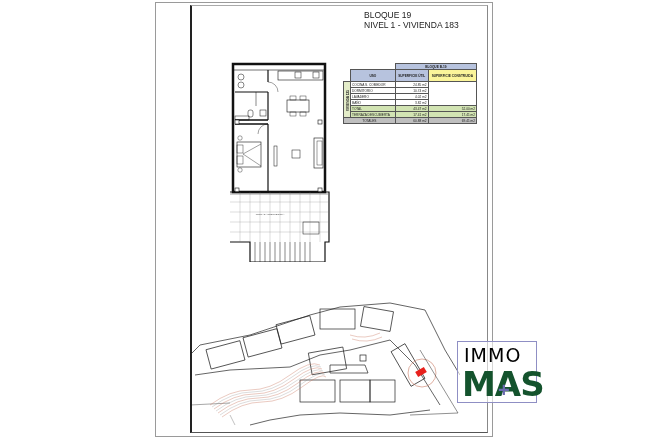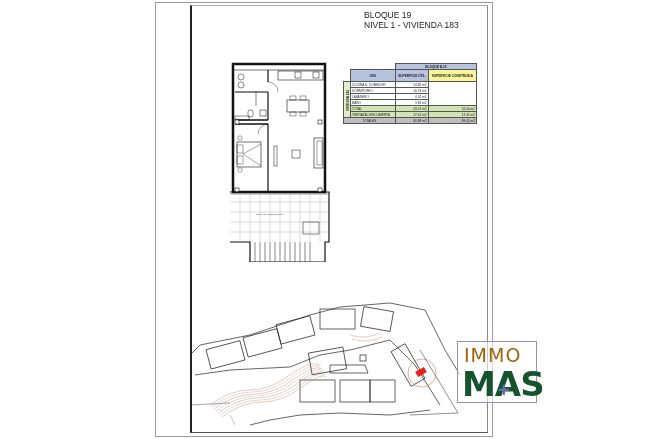--- a/index.html
+++ b/index.html
@@ -14,21 +14,21 @@
     .t-head { background: #b7c3de; text-align: center; font-weight: bold; height: 12px !important; }
     .t-head-yellow { background: #fbf59a; text-align: center; font-weight: bold; }
     .t-side { background: #e3ecc8; writing-mode: vertical-rl; transform: rotate(180deg); text-align: center; font-weight: bold; width: 6px; }
     .t-green { background: #d2e4b3; }
     .t-total { background: #bfbfbf; text-align: center; }
     .t-num { text-align: right; }
     .t-empty { border: none !important; background: transparent; }
     .plan { position: absolute; left: 230px; top: 62px; }
     .site { position: absolute; left: 190px; top: 295px; }
     .logo { position: absolute; left: 457px; top: 341px; width: 80px; height: 62px; border: 1.5px solid #8f8fc4; background: rgba(255,255,255,0.6); }
-    .logo-top { position: absolute; left: 6px; top: 2px; font-size: 19px; letter-spacing: 1px; color: #a16207; font-family: "DejaVu Sans", sans-serif; }
+    .logo-top { position: absolute; left: 6px; top: 2px; font-size: 19px; letter-spacing: 1px; color: #000000; font-family: "DejaVu Sans", sans-serif; }
     .logo-bottom { position: absolute; left: 4px; top: 22px; font-size: 34px; font-weight: bold; color: #14532d; font-family: "DejaVu Sans", sans-serif; letter-spacing: -1px; }
     .logo-plus { position: absolute; left: 40px; top: 37px; font-size: 20px; color: #6b6bb0; font-weight: bold; }
   </style>
 </head>
 <body>
 
 <div class="outer-frame"></div>
 <div class="inner-frame"></div>
 
 <div class="title">

